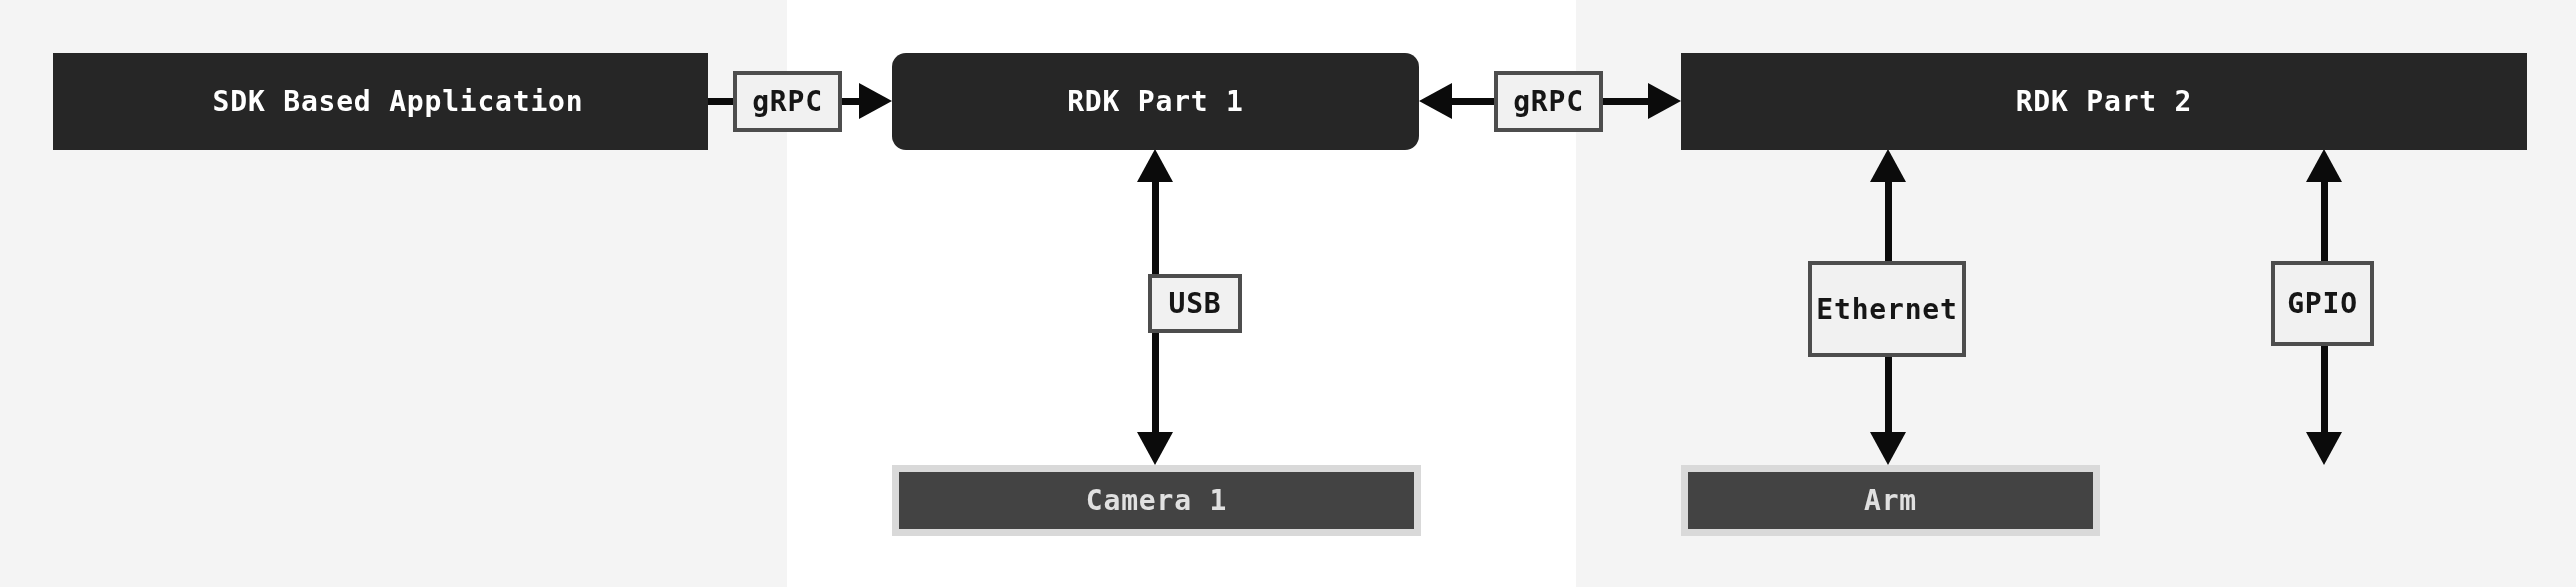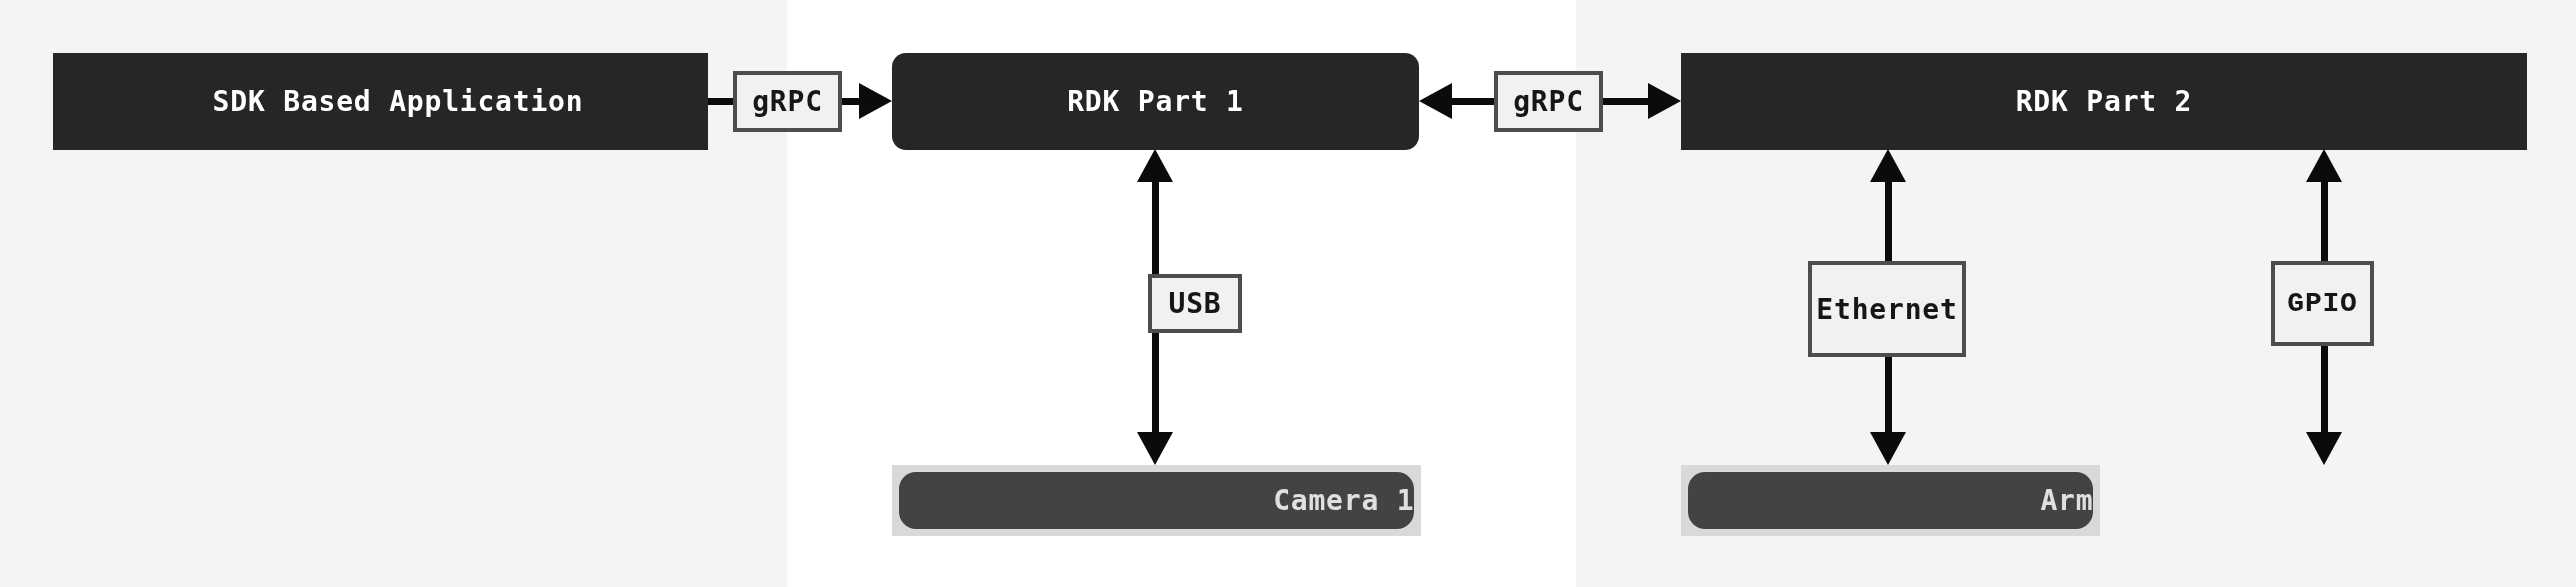--- a/index.html
+++ b/index.html
@@ -36,22 +36,22 @@
   }
   .device-box{
     position:absolute;top:465px;height:71px;
     background:var(--device-border);
     box-sizing:border-box;padding:6.6px;
     z-index:3;
   }
   .device-inner{
     width:100%;height:100%;
     background:var(--device-fill);color:var(--device-text);
-    display:flex;align-items:center;justify-content:flex-end;
-    font-size:28px;font-weight:bold;letter-spacing:0.8px;border-radius:17px;
+    display:flex;align-items:center;justify-content:center;
+    font-size:28px;font-weight:bold;letter-spacing:0.8px;
   }
   .label-box{
     position:absolute;
     background:var(--label-fill);
     border:4.1px solid var(--label-border);
     box-sizing:border-box;
     display:flex;align-items:center;justify-content:center;
     color:var(--label-text);
     font-size:28px;font-weight:bold;letter-spacing:0.8px;
     z-index:4;
@@ -97,21 +97,21 @@
   <div class="shaft-v" style="left:1885px;top:172px;height:271px;"></div>
   <div class="ah ah-up" style="left:1870px;top:149px;"></div>
   <div class="ah ah-down" style="left:1870px;top:432px;"></div>
   <div class="label-box" style="left:1808px;top:261px;width:158px;height:96px;">
     <span>Ethernet</span>
   </div>
 
   <div class="shaft-v" style="left:2321px;top:172px;height:271px;"></div>
   <div class="ah ah-up" style="left:2306px;top:149px;"></div>
   <div class="ah ah-down" style="left:2306px;top:432px;"></div>
-  <div class="label-box" style="left:2271px;top:261px;width:103px;height:85px;font-family:Liberation Mono, monospace;">
+  <div class="label-box" style="left:2271px;top:261px;width:103px;height:85px;">
     <span>GPIO</span>
   </div>
 
   <div class="main-box" style="left:53px;width:620px;padding-left:35px;">
     <span>SDK Based Application</span>
   </div>
   <div class="main-box" style="left:892px;width:527px;border-radius:14px;">
     <span>RDK Part 1</span>
   </div>
   <div class="main-box" style="left:1681px;width:846px;">

